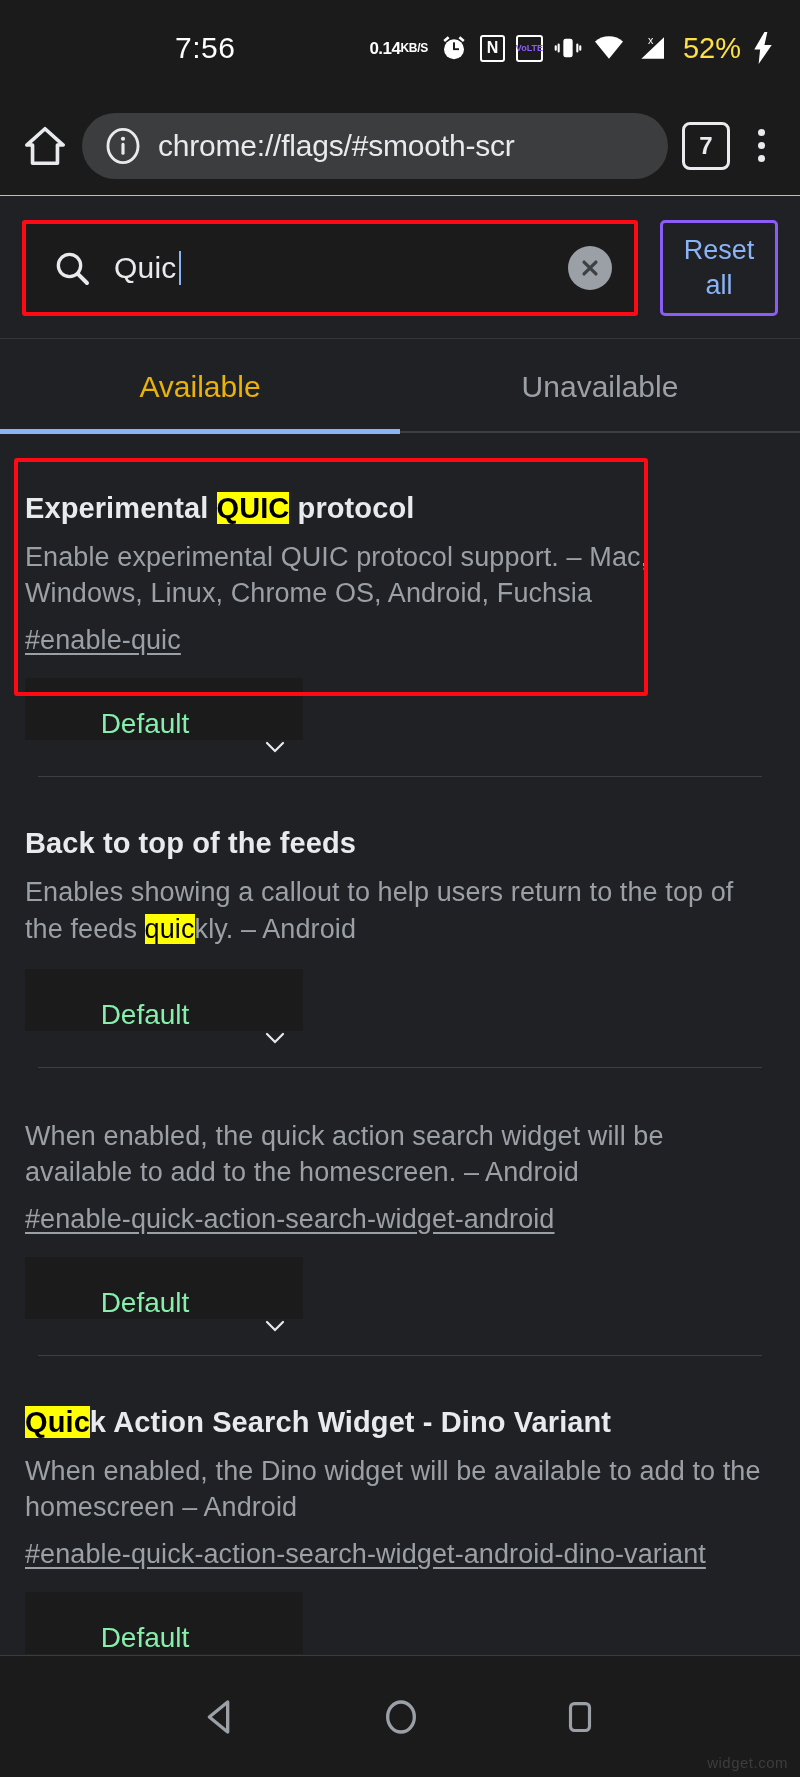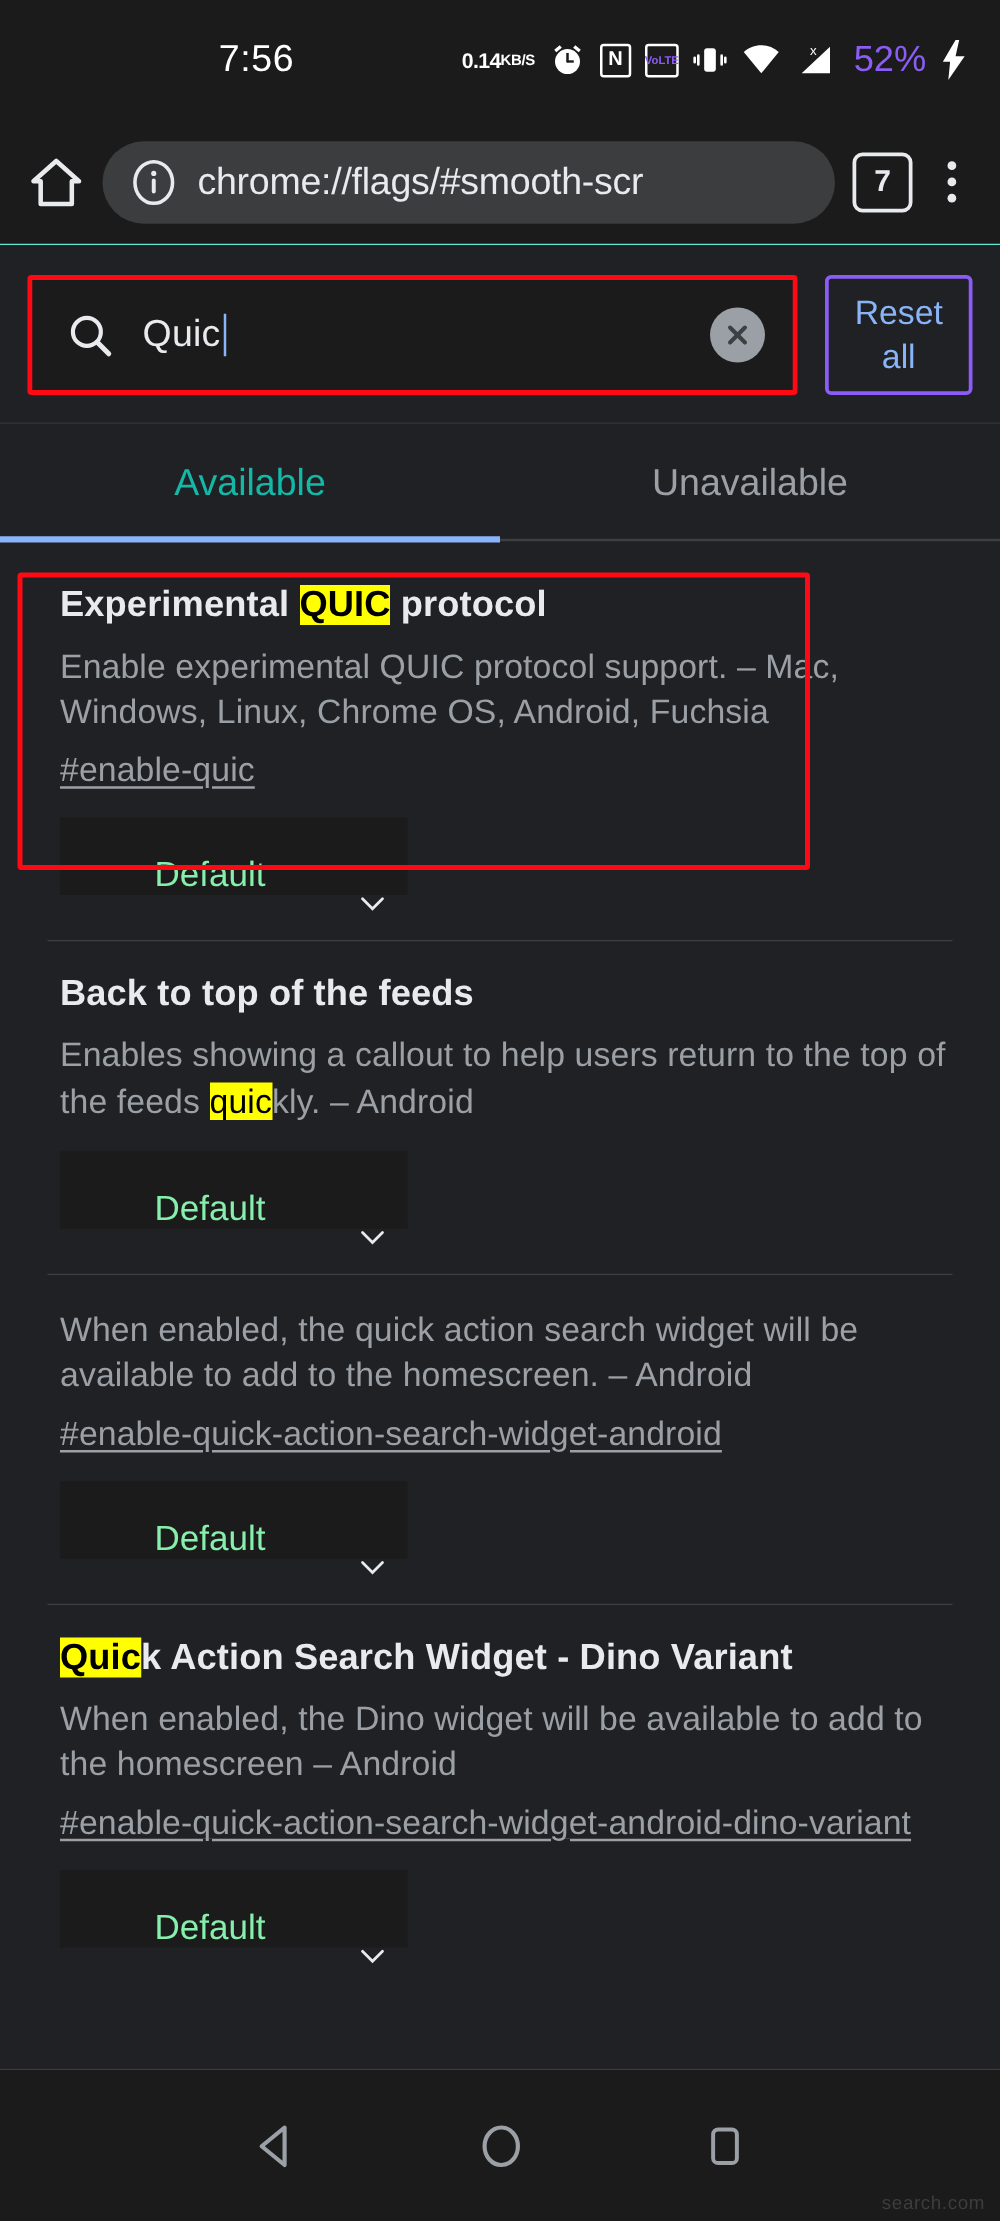--- a/index.html
+++ b/index.html
@@ -30,21 +30,21 @@
     border:2.5px solid #fff; border-radius:3px;
     width:27px; height:27px; display:flex; flex-direction:row;
     align-items:center; justify-content:center; line-height:1; color:#8b5cf6;
   }
   .volte-box .t { font-size:9px; font-weight:700; }
   .nfc-box {
     border:2.5px solid #fff; border-radius:3px; width:25px; height:27px;
     display:flex; align-items:center; justify-content:center;
     font-size:16px; font-weight:700; color:#fff;
   }
-  .sb-batt { color:#8b5cf6; font-size:29px; margin-left:4px; font-weight:400; }
+  .sb-batt { color:#fde047; font-size:29px; margin-left:4px; font-weight:400; }
 
   
   .toolbar {
     height:100px; background:#1b1b1b;
     display:flex; align-items:center; padding:0 22px; gap:14px;
     border-bottom:1px solid #5eead4;
   }
   .home-btn { width:46px; height:46px; flex:0 0 auto; }
   .urlbar {
     flex:1 1 auto; height:66px; background:#3b3d3f; border-radius:33px;
@@ -91,27 +91,27 @@
 
   
   .tabs {
     display:flex; border-top:1px solid #333438; background:#202124;
     height:96px; position:relative;
   }
   .tab {
     flex:1 1 50%; display:flex; align-items:center; justify-content:center;
     font-size:30px; color:#9aa0a6; position:relative;
   }
-  .tab.active { color:#14b8a6; }
+  .tab.active { color:#eab308; }
   .tab-underline { position:absolute; bottom:0; left:0; width:50%; height:5px; background:#8ab4f8; }
   .tabs-baseline { position:absolute; bottom:1px; left:0; width:100%; height:2px; background:#3c4043; }
 
   
   .list { padding:0; position:relative; }
-  .flag { padding:26px 38px 20px 48px; position:relative; }
+  .flag { padding:26px 38px 20px 25px; position:relative;margin-top:24px; }
   .flag-title { color:#e8eaed; font-size:29px; font-weight:700; letter-spacing:.1px; margin-bottom:14px; }
   .hl { background:#ffff00; color:#000; }
   .flag-desc { color:#9aa0a6; font-size:27px; line-height:1.34; letter-spacing:.1px; }
   .flag-link {
     display:inline-block; color:#9aa0a6; font-size:27px; margin-top:14px;
     text-decoration:underline; text-underline-offset:4px; letter-spacing:.1px;
   }
   .select {
     margin-top:22px; width:278px; height:62px; background:#1b1b1b;
     display:flex; align-items:flex-end; justify-content:space-between;
@@ -331,15 +331,15 @@
           <ellipse cx="12" cy="12" rx="8" ry="9" fill="none" stroke="#9aa0a6" stroke-width="2"></ellipse>
         </svg>
     </span>
     <span class="ic">
       <svg width="38" height="38" viewBox="0 0 24 24">
           <rect x="6" y="3.5" width="12" height="17" rx="2.5" fill="none" stroke="#9aa0a6" stroke-width="2"></rect>
         </svg>
     </span>
   </div>
 
-  <div class="watermark">search.com</div>
+  <div class="watermark">widget.com</div>
 
 </div>
 
 </body></html>

